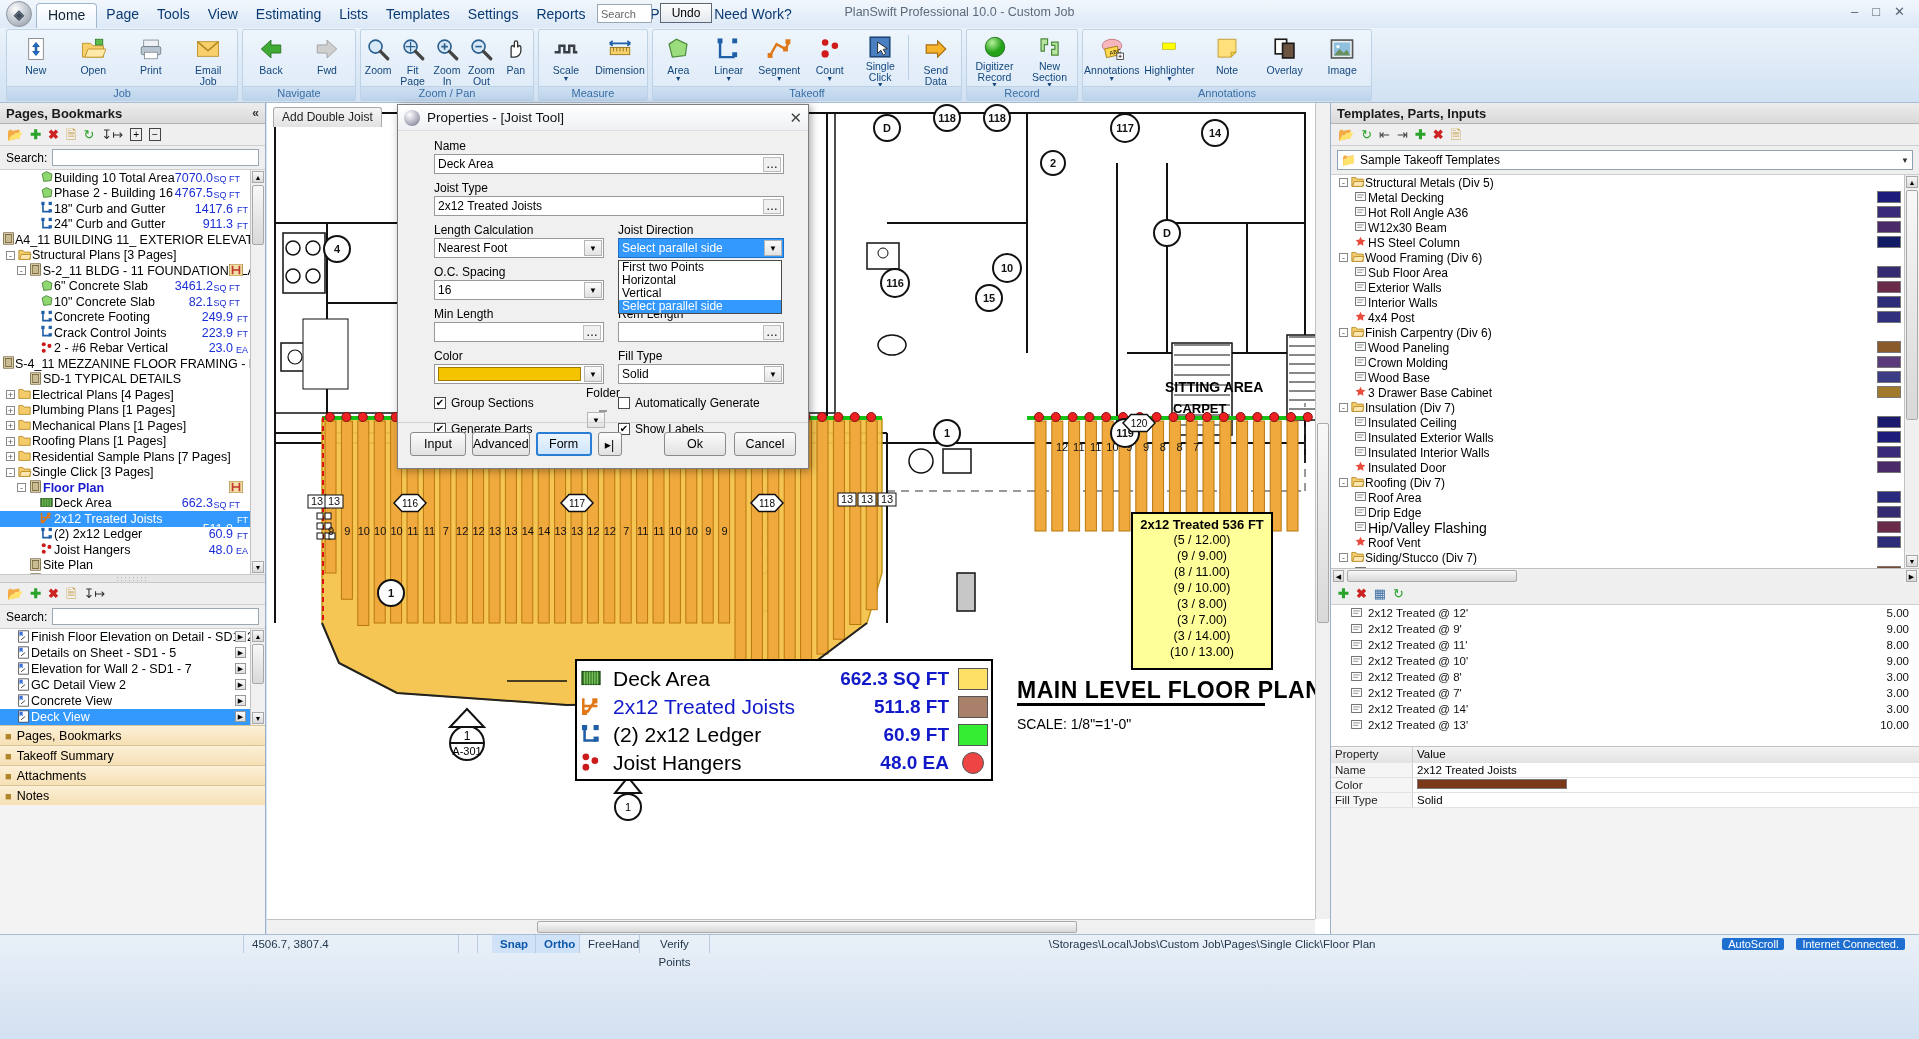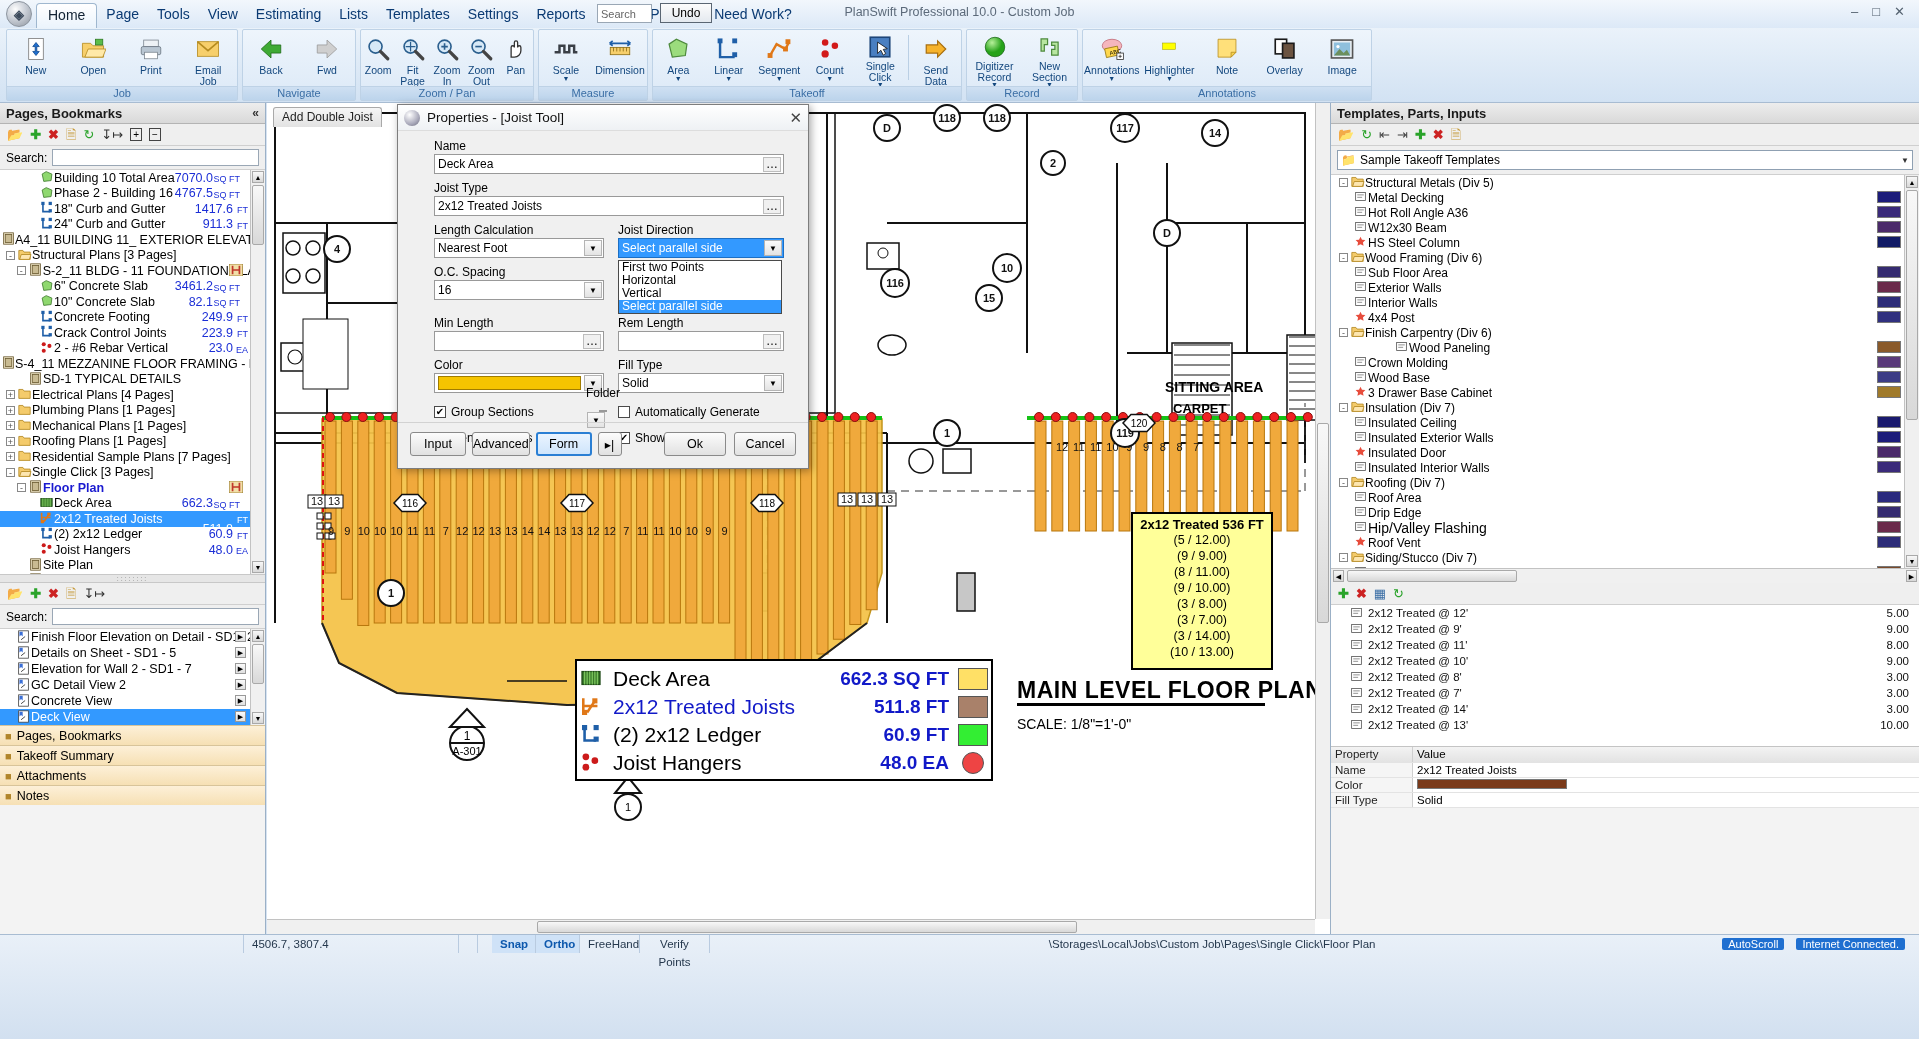--- a/index.html
+++ b/index.html
@@ -1398,21 +1398,21 @@
         <div style="width:170px;">
           <div class="fld-label">O.C. Spacing</div>
           <div class="fld-combo">
             <span>16</span>
             <span class="btn">▼</span>
           </div>
         </div>
         <div style="width:166px;"></div>
       </div>
 
-      <div style="display:flex;gap:14px;margin-top:16px;">
+      <div style="display:flex;gap:14px;margin-top:7px;">
         <div style="width:170px;">
           <div class="fld-label">Min Length</div>
           <div class="fld-input">
             <span></span>
             <span class="dots">…</span>
           </div>
         </div>
         <div style="width:166px;">
           <div class="fld-label">Rem Length</div>
           <div class="fld-input">
@@ -1595,21 +1595,21 @@
         </div>
         <div class="trow" style="height: 15px;">
           <span style="display:inline-block;width:6px;"></span>
           <span class="exp" style="border:1px solid #888;width:9px;height:9px;line-height:8px;font-size:9px;margin-right:2px;background:#fff;">-</span>
           <span class="ico-sm"><svg width="15" height="13" viewBox="0 0 16 16">
               <path d="M1 3 h5 l1.5 2 H15 v9 H1z" fill="#f4cb6b" stroke="#b18620"></path>
               <path d="M2 14 l2-6 H16 l-2 6z" fill="#fde6b0" stroke="#b18620"></path>
             </svg></span>
           <span class="tlabel" style="font-size:12px;">Finish Carpentry (Div 6)</span>
         </div>
-        <div class="trow" style="height: 15px; margin-left: 41px;">
+        <div class="trow" style="height: 15px;">
           <span style="display:inline-block;width:20px;"></span>
           <span class="ico-sm"><svg width="13" height="13" viewBox="0 0 16 16">
               <rect x="2" y="3" width="12" height="10" fill="#fff" stroke="#555"></rect>
               <path d="M4 6h8M4 9h6" stroke="#7a7a7a"></path>
             </svg></span>
           <span class="tlabel" style="font-size:12px;">Wood Paneling</span>
           <span class="swatch" style="right: 18px; top: 1px; width: 24px; height: 12px; background: rgb(138, 90, 42);"></span>
         </div>
         <div class="trow" style="height: 15px;">
           <span style="display:inline-block;width:20px;"></span>
@@ -1660,33 +1660,33 @@
           <span class="ico-sm"><svg width="13" height="13" viewBox="0 0 16 16">
               <rect x="2" y="3" width="12" height="10" fill="#fff" stroke="#555"></rect>
               <path d="M4 6h8M4 9h6" stroke="#7a7a7a"></path>
             </svg></span>
           <span class="tlabel" style="font-size:12px;">Insulated Exterior Walls</span>
           <span class="swatch" style="right: 18px; top: 1px; width: 24px; height: 12px; background: rgb(28, 28, 122);"></span>
         </div>
         <div class="trow" style="height: 15px;">
           <span style="display:inline-block;width:20px;"></span>
           <span class="ico-sm"><svg width="13" height="13" viewBox="0 0 16 16">
+              <rect x="2" y="3" width="12" height="10" fill="#fff" stroke="#555"></rect>
+              <path d="M4 6h8M4 9h6" stroke="#7a7a7a"></path>
+            </svg></span>
+          <span class="tlabel" style="font-size:12px;">Insulated Interior Walls</span>
+          <span class="swatch" style="right: 18px; top: 1px; width: 24px; height: 12px; background: rgb(58, 42, 122);"></span>
+        </div>
+        <div class="trow" style="height: 15px;">
+          <span style="display:inline-block;width:20px;"></span>
+          <span class="ico-sm"><svg width="13" height="13" viewBox="0 0 16 16">
               <path d="M8 2 l1.8 3.8 4.2.5 -3 2.9 .8 4.1 -3.8-2 -3.8 2 .8-4.1 -3-2.9 4.2-.5z" fill="#e74c3c"></path>
             </svg></span>
           <span class="tlabel" style="font-size:12px;">Insulated Door</span>
           <span class="swatch" style="right: 18px; top: 1px; width: 24px; height: 12px; background: rgb(75, 42, 106);"></span>
-        </div>
-        <div class="trow" style="height: 15px;">
-          <span style="display:inline-block;width:20px;"></span>
-          <span class="ico-sm"><svg width="13" height="13" viewBox="0 0 16 16">
-              <rect x="2" y="3" width="12" height="10" fill="#fff" stroke="#555"></rect>
-              <path d="M4 6h8M4 9h6" stroke="#7a7a7a"></path>
-            </svg></span>
-          <span class="tlabel" style="font-size:12px;">Insulated Interior Walls</span>
-          <span class="swatch" style="right: 18px; top: 1px; width: 24px; height: 12px; background: rgb(58, 42, 122);"></span>
         </div>
         <div class="trow" style="height: 15px;">
           <span style="display:inline-block;width:6px;"></span>
           <span class="exp" style="border:1px solid #888;width:9px;height:9px;line-height:8px;font-size:9px;margin-right:2px;background:#fff;">-</span>
           <span class="ico-sm"><svg width="15" height="13" viewBox="0 0 16 16">
               <path d="M1 3 h5 l1.5 2 H15 v9 H1z" fill="#f4cb6b" stroke="#b18620"></path>
               <path d="M2 14 l2-6 H16 l-2 6z" fill="#fde6b0" stroke="#b18620"></path>
             </svg></span>
           <span class="tlabel" style="font-size:12px;">Roofing (Div 7)</span>
         </div>

